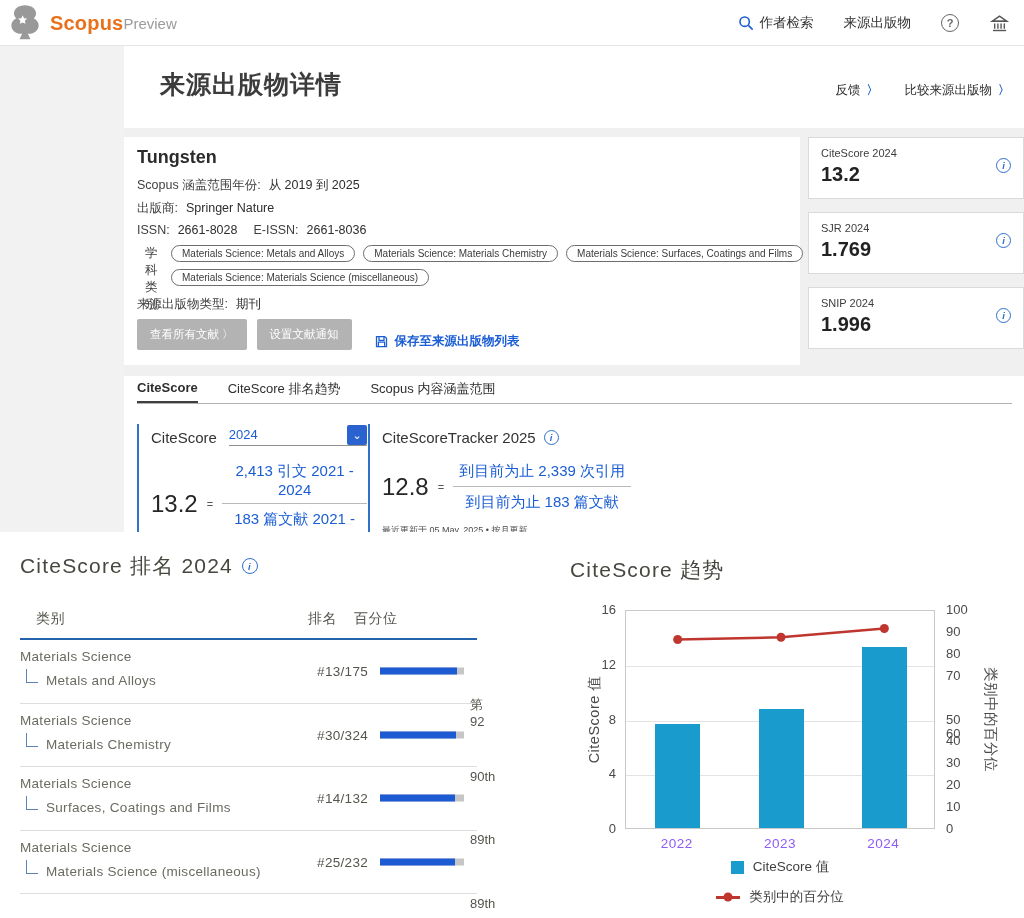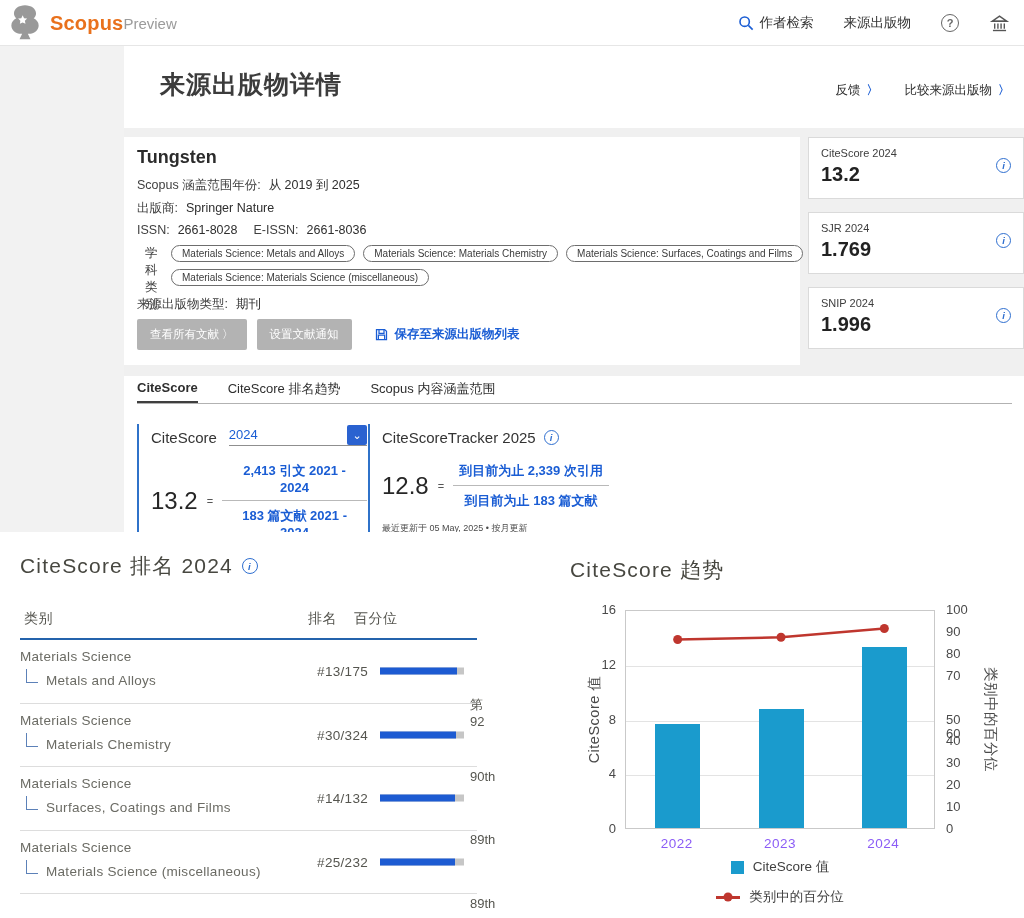--- a/index.html
+++ b/index.html
@@ -30,21 +30,21 @@
   
   .info-card { position:absolute; left:124px; top:137px; width:676px; height:228px; background:#fff; }
   .src-name { position:absolute; left:13px; top:10px; font-size:18px; font-weight:600; color:#2b2b2b; }
   .iline { position:absolute; left:13px; font-size:12.5px; color:#3f3f3f; display:flex; gap:8px; align-items:baseline; white-space:nowrap; }
   .iline .lbl { color:#3f3f3f; }
   .iline .val { color:#2e2e2e; }
   .subjects-line { position:absolute; left:13px; top:108px; display:flex; gap:10px; font-size:12.5px; color:#3f3f3f; align-items:flex-start;margin-left:8px; }
   .chip-col { display:flex; flex-direction:column; gap:7px; }
   .chip-row { display:flex; gap:8px; }
   .chip { font-size:10px; color:#3b3b3b; border:1px solid #6d6d6d; border-radius:10px; padding:2px 10px; white-space:nowrap; cursor:pointer; background:#fff; }
-  .btn-row { position:absolute; left:13px; top:182px; display:flex; align-items:center; gap:10px; }
+  .btn-row { position:absolute; left:13px; top:182px; display:flex; align-items:flex-end; gap:10px; }
   .gray-btn { background:#b3b3b3; color:#fff; font-size:11.5px; border:none; padding:8px 13px; border-radius:2px; cursor:pointer; display:flex; align-items:center; gap:3px; font-family:inherit; }
   .save-link { display:flex; align-items:center; gap:6px; color:#1a5dd4; font-size:12.5px; margin-left:12px; cursor:pointer; font-weight:600; }
 
   
   .metrics-col { position:absolute; left:808px; top:137px; width:216px; }
   .metric-card { position:relative; width:216px; height:62px; background:#fff; border:1px solid #dadada; margin-bottom:13px; }
   .metric-label { position:absolute; left:12px; top:9px; font-size:11px; color:#3d3d3d; }
   .metric-value { position:absolute; left:12px; top:25px; font-size:20px; font-weight:600; color:#222; }
   .info-i { width:15px; height:15px; border:1.3px solid #2f6fd0; border-radius:50%; color:#2f6fd0; font-size:9.5px; font-weight:700; display:inline-flex; align-items:center; justify-content:center; font-style:italic; flex:none; cursor:pointer; }
   .metric-card .info-i { position:absolute; right:12px; top:20px; }
@@ -60,32 +60,32 @@
   .cs-panel.left { left:13px; width:230px; }
   .cs-panel.right { left:244px; width:310px; }
   .cs-row1 { display:flex; align-items:flex-end; gap:12px; font-size:15px; color:#333; height:22px; }
   .dropdown { display:flex; width:148px; border-bottom:1px solid #8f8f8f; justify-content:space-between; align-items:flex-end; cursor:pointer; }
   .dropdown .year { color:#1a5dd4; font-size:13px; padding-bottom:3px; }
   .dd-btn { width:20px; height:20px; background:#2a62d0; border-radius:2px; color:#fff; font-size:11px; display:flex; align-items:center; justify-content:center; }
   .cs-row1 .title-with-info { display:flex; align-items:center; gap:8px; }
   .cs-row2 { display:flex; align-items:center; gap:9px; margin-top:16px; }
   .big-val { font-size:24px; color:#262626; }
   .eq { font-size:11px; color:#555; }
-  .frac { text-align:center; font-size:13px; color:#1a5dd4; font-weight:700; }
+  .frac { text-align:center; font-size:15px; color:#1a5dd4; font-weight:400; }
   .frac .num { padding:0 6px 5px; border-bottom:1px solid #b9b9b9; }
   .frac .den { padding:6px 6px 0; }
   .cs-foot { margin-top:12px; font-size:9px; color:#4b4b4b; }
 
   
   .bottom { position:absolute; left:0; top:532px; width:1024px; height:386px; background:#fff; }
   .rank-block { position:absolute; left:20px; top:20px; width:457px; }
   .sec-title { display:flex; align-items:center; gap:9px; font-size:21px; color:#474740; letter-spacing:1.2px; }
   .sec-title .info-i { width:16px; height:16px; }
   .rank-head { position:relative; margin-top:30px; height:24px; font-size:14px; color:#55554f; letter-spacing:.5px; }
-  .rank-head .h-cat { position:absolute; left:4px; }
+  .rank-head .h-cat { position:absolute; left:16px; }
   .rank-head .h-rank { position:absolute; left:288px; }
   .rank-head .h-pct { position:absolute; left:334px; }
   .rank-rule { height:2px; background:#2463ac; margin-top:4px; }
   .rank-row { position:relative; border-bottom:1px solid #ddd; padding:9px 0 12px; min-height:58px; }
   .cat-parent { font-size:13.5px; color:#6b6b64; letter-spacing:.3px; width:250px; }
   .cat-child { position:relative; margin-top:7px; margin-left:4px; padding-left:22px; font-size:13.5px; color:#6b6b64; letter-spacing:.3px; width:240px; line-height:1.45; }
   .cat-child::before { content:""; position:absolute; left:2px; top:-2px; width:11px; height:13px; border-left:1.6px solid #5c81b8; border-bottom:1.6px solid #5c81b8; }
   .r-rank { position:absolute; left:276px; top:50%; transform:translateY(-50%); width:72px; text-align:right; font-size:13.5px; color:#55554f; letter-spacing:.3px; }
   .pct-bar { position:absolute; left:360px; top:50%; transform:translateY(-50%); width:84px; height:7px; background:#c6c6c6; }
   .pct-fill { height:100%; background:#1d5bd2; }

